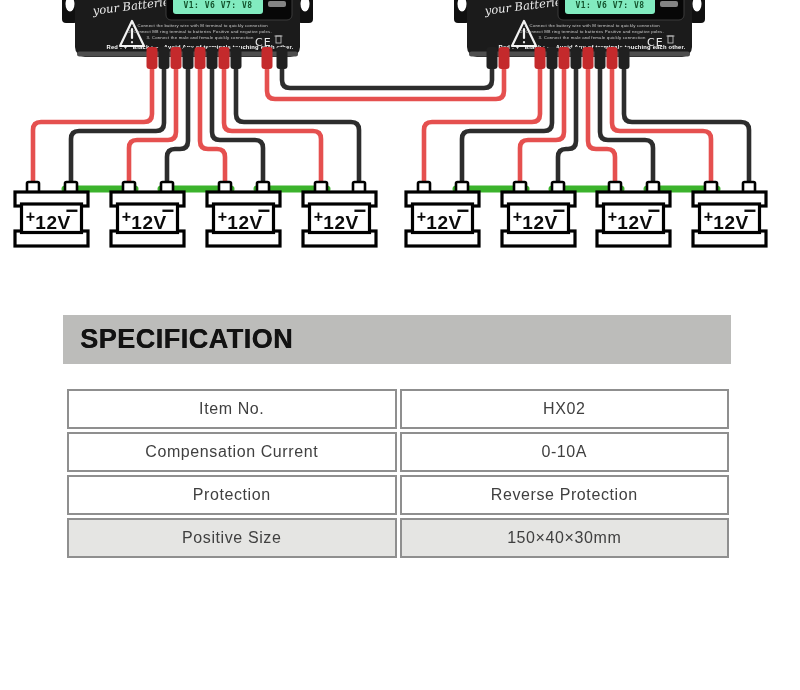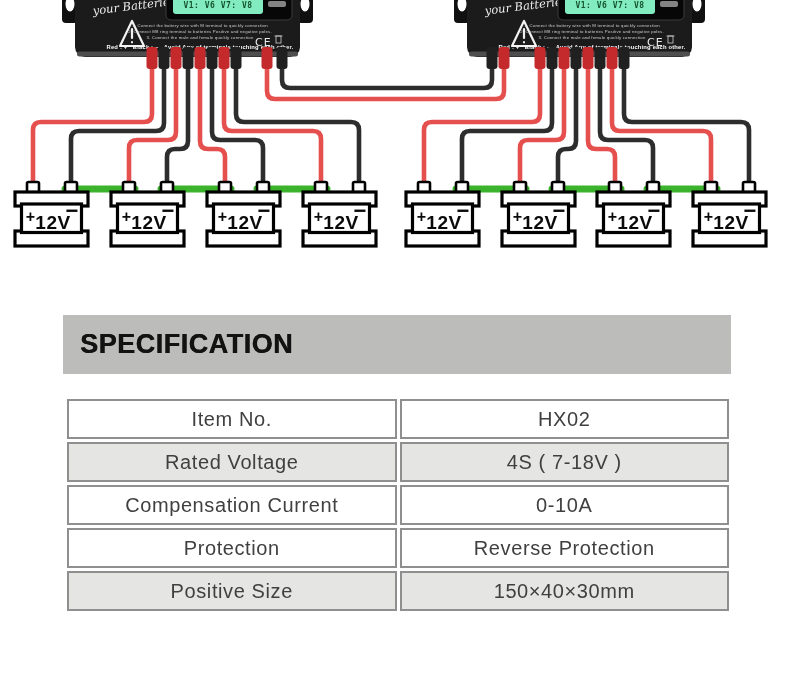--- a/index.html
+++ b/index.html
@@ -33,34 +33,34 @@
   .warn-tri{fill:none;stroke:#f2f2f2;stroke-width:2.2;stroke-linejoin:round;}
   .warn-excl{stroke:#f2f2f2;stroke-width:2.2;stroke-linecap:round;}
   .warn-line{font-family:"Liberation Sans",sans-serif;font-size:4.3px;fill:#cdcdcd;letter-spacing:.2px;}
   .caution-line{font-family:"Liberation Sans",sans-serif;font-size:5.8px;font-weight:bold;fill:#fbfbfb;letter-spacing:.2px;}
   .ce-txt{font-family:"DejaVu Sans",sans-serif;font-size:11px;fill:#e9e9e9;letter-spacing:1px;}
   .bin-icon{fill:none;stroke:#bdbdbd;stroke-width:.9;}
   .smudge{fill:#9a9a9a;opacity:.85;}
 
   
   .spec-bar{
-    margin:3px 0 0 63px;width:668px;height:59px;background:#bcbcba;
+    margin:3px 0 0 63px;width:668px;height:49px;background:#bcbcba;
     display:flex;align-items:center;
   }
   .spec-title{
     font-weight:bold;font-size:27px;color:#121212;padding-left:17px;letter-spacing:.5px;
     text-shadow:.4px 0 #121212;
   }
   .spec-table{
     margin:22px 0 0 64px;width:668px;border-collapse:separate;border-spacing:3px;
     table-layout:fixed;background:#ffffff;
   }
   .spec-table td{
     border:2px solid #8f8f8f;height:34px;text-align:center;vertical-align:middle;
-    font-size:20px;color:#404040;letter-spacing:.6px;background:#ffffff;
+    font-size:16px;color:#404040;letter-spacing:.6px;background:#ffffff;
   }
   .row-alt td{background:#e5e5e3;}
 </style>
 </head>
 <body>
 
 <svg width="800" height="312" viewBox="0 0 800 312" xmlns="http://www.w3.org/2000/svg" xmlns:xlink="http://www.w3.org/1999/xlink">
   <defs>
 
     <g id="balancer-unit">
@@ -176,24 +176,20 @@
 <div class="spec-bar">
   <span class="spec-title">SPECIFICATION</span>
 </div>
 
 <table class="spec-table">
   <tbody>
     <tr>
       <td>Item No.</td>
       <td>HX02</td>
     </tr>
-    <tr class="row-alt">
-      <td>Rated Voltage</td>
-      <td>4S ( 7-18V )</td>
-    </tr>
     <tr>
       <td>Compensation Current</td>
       <td>0-10A</td>
     </tr>
     <tr>
       <td>Protection</td>
       <td>Reverse Protection</td>
     </tr>
     <tr class="row-alt">
       <td>Positive Size</td>

